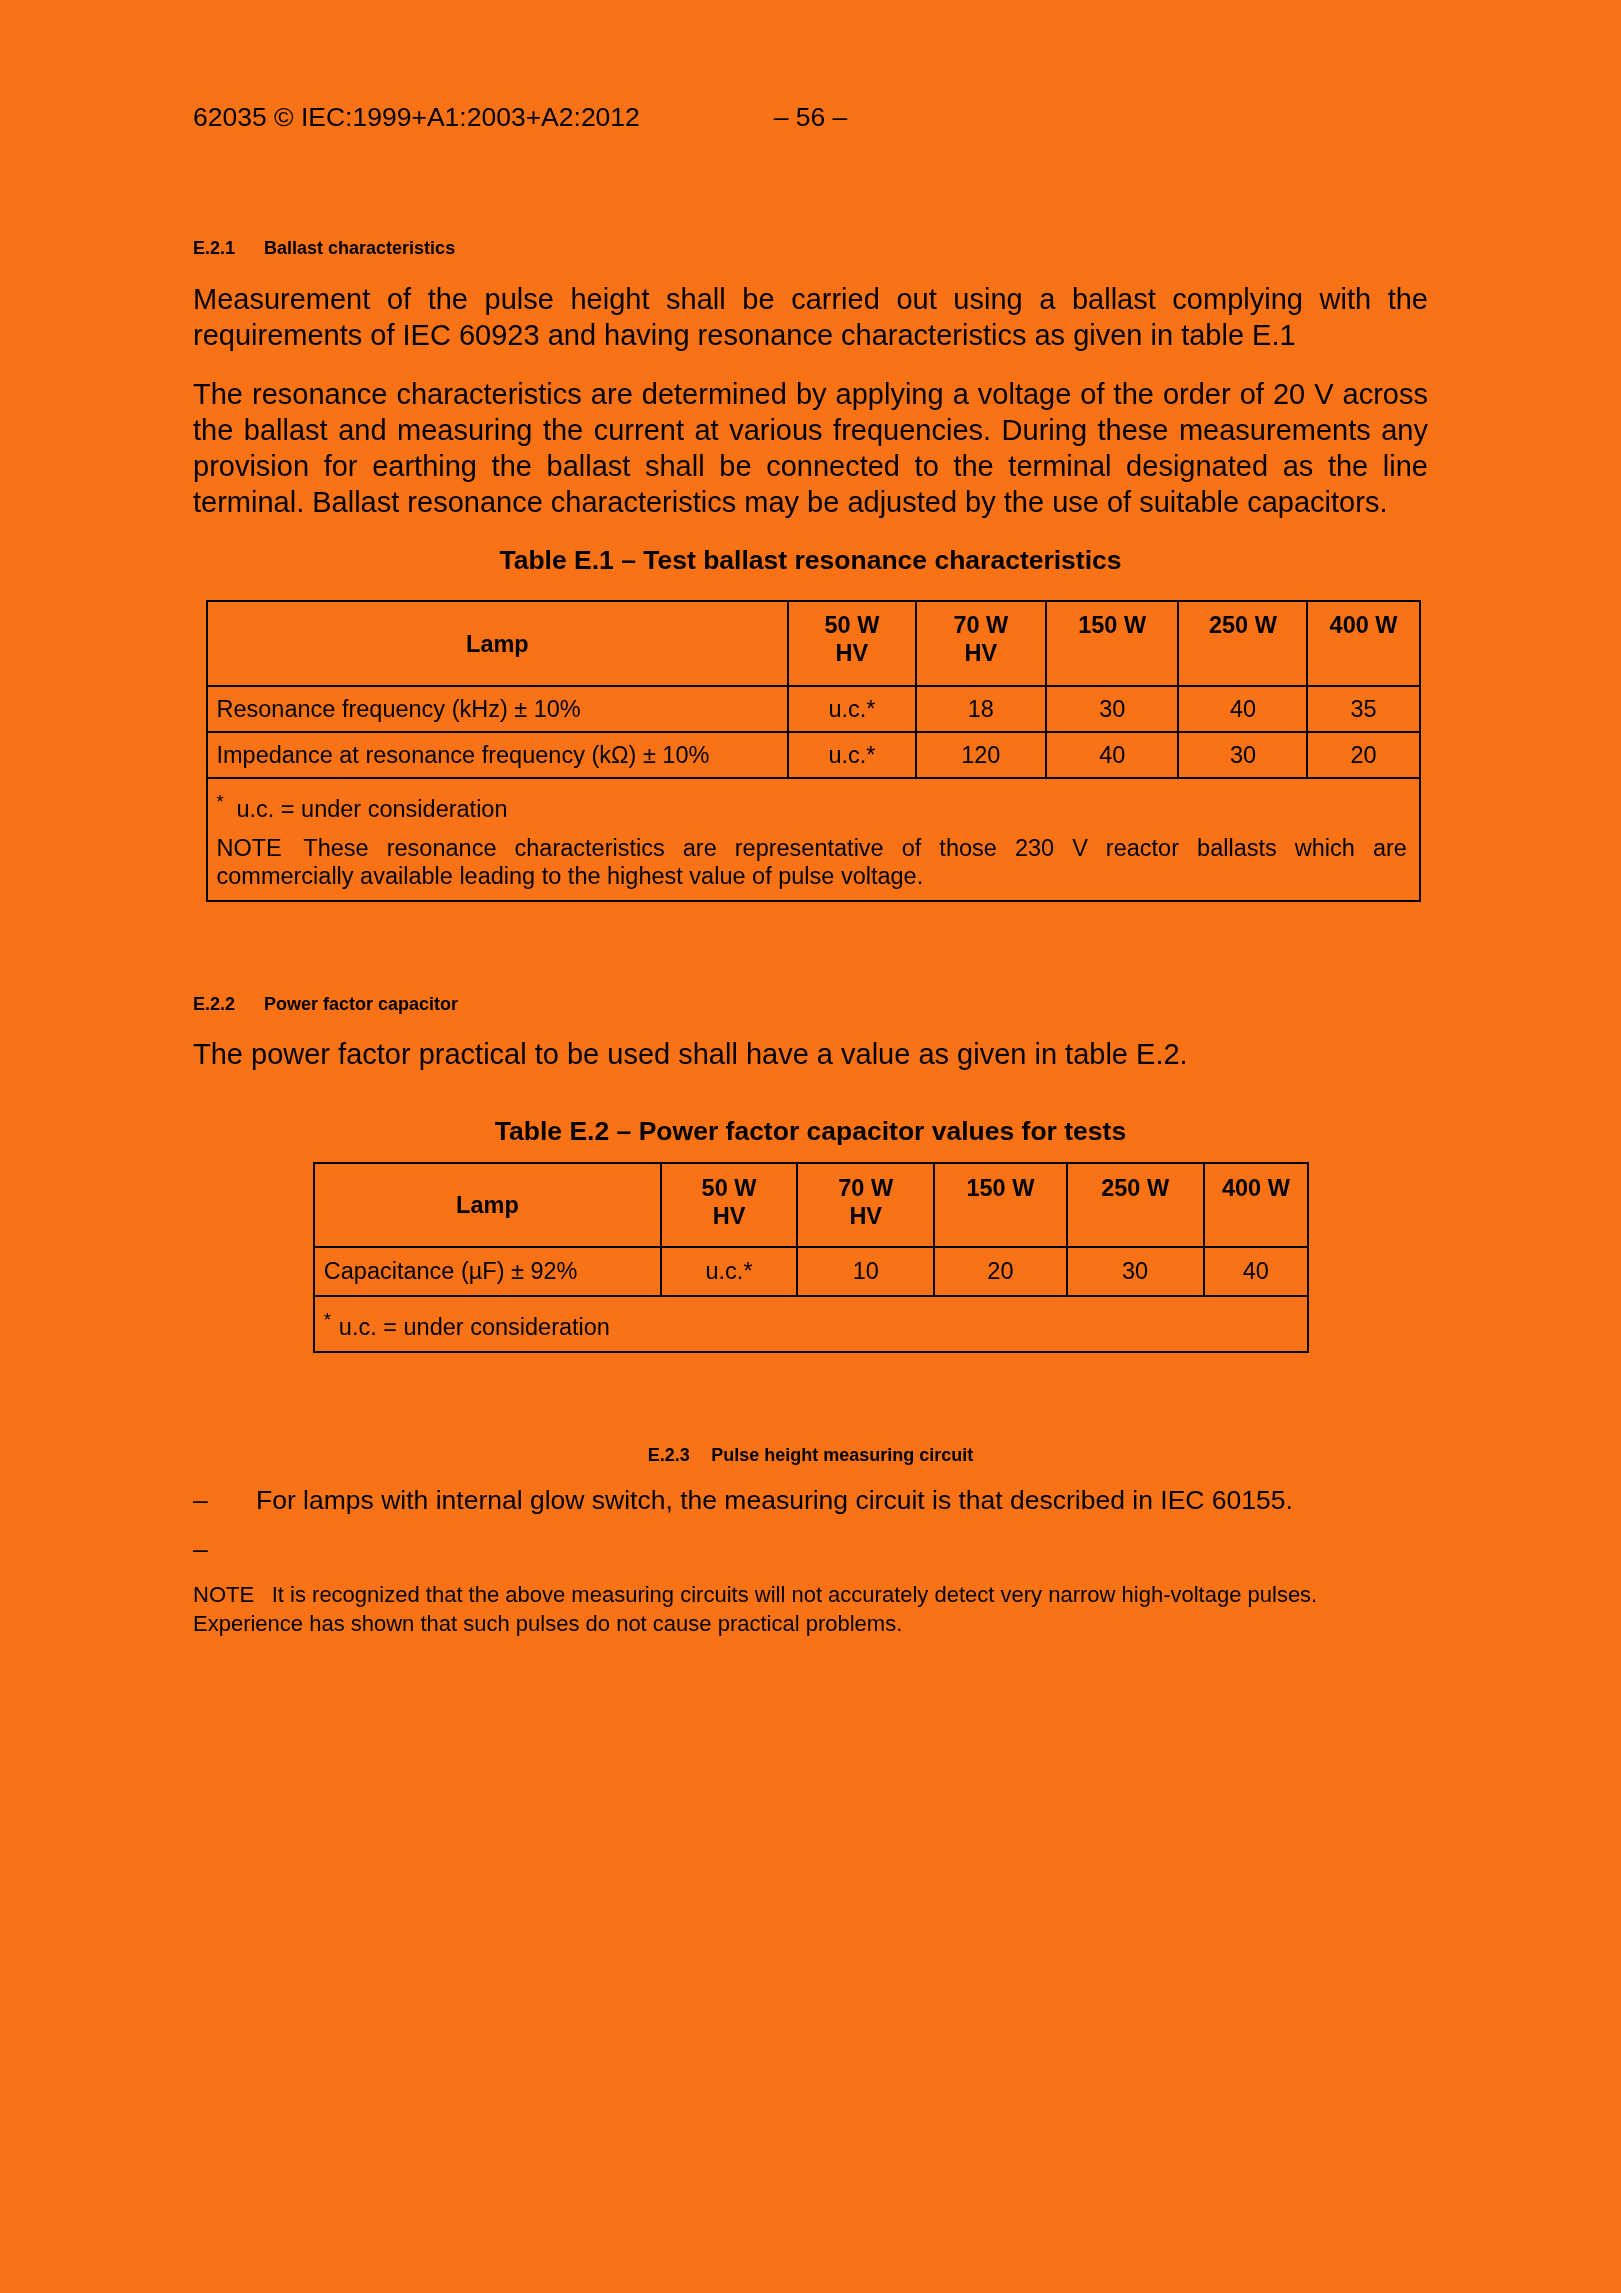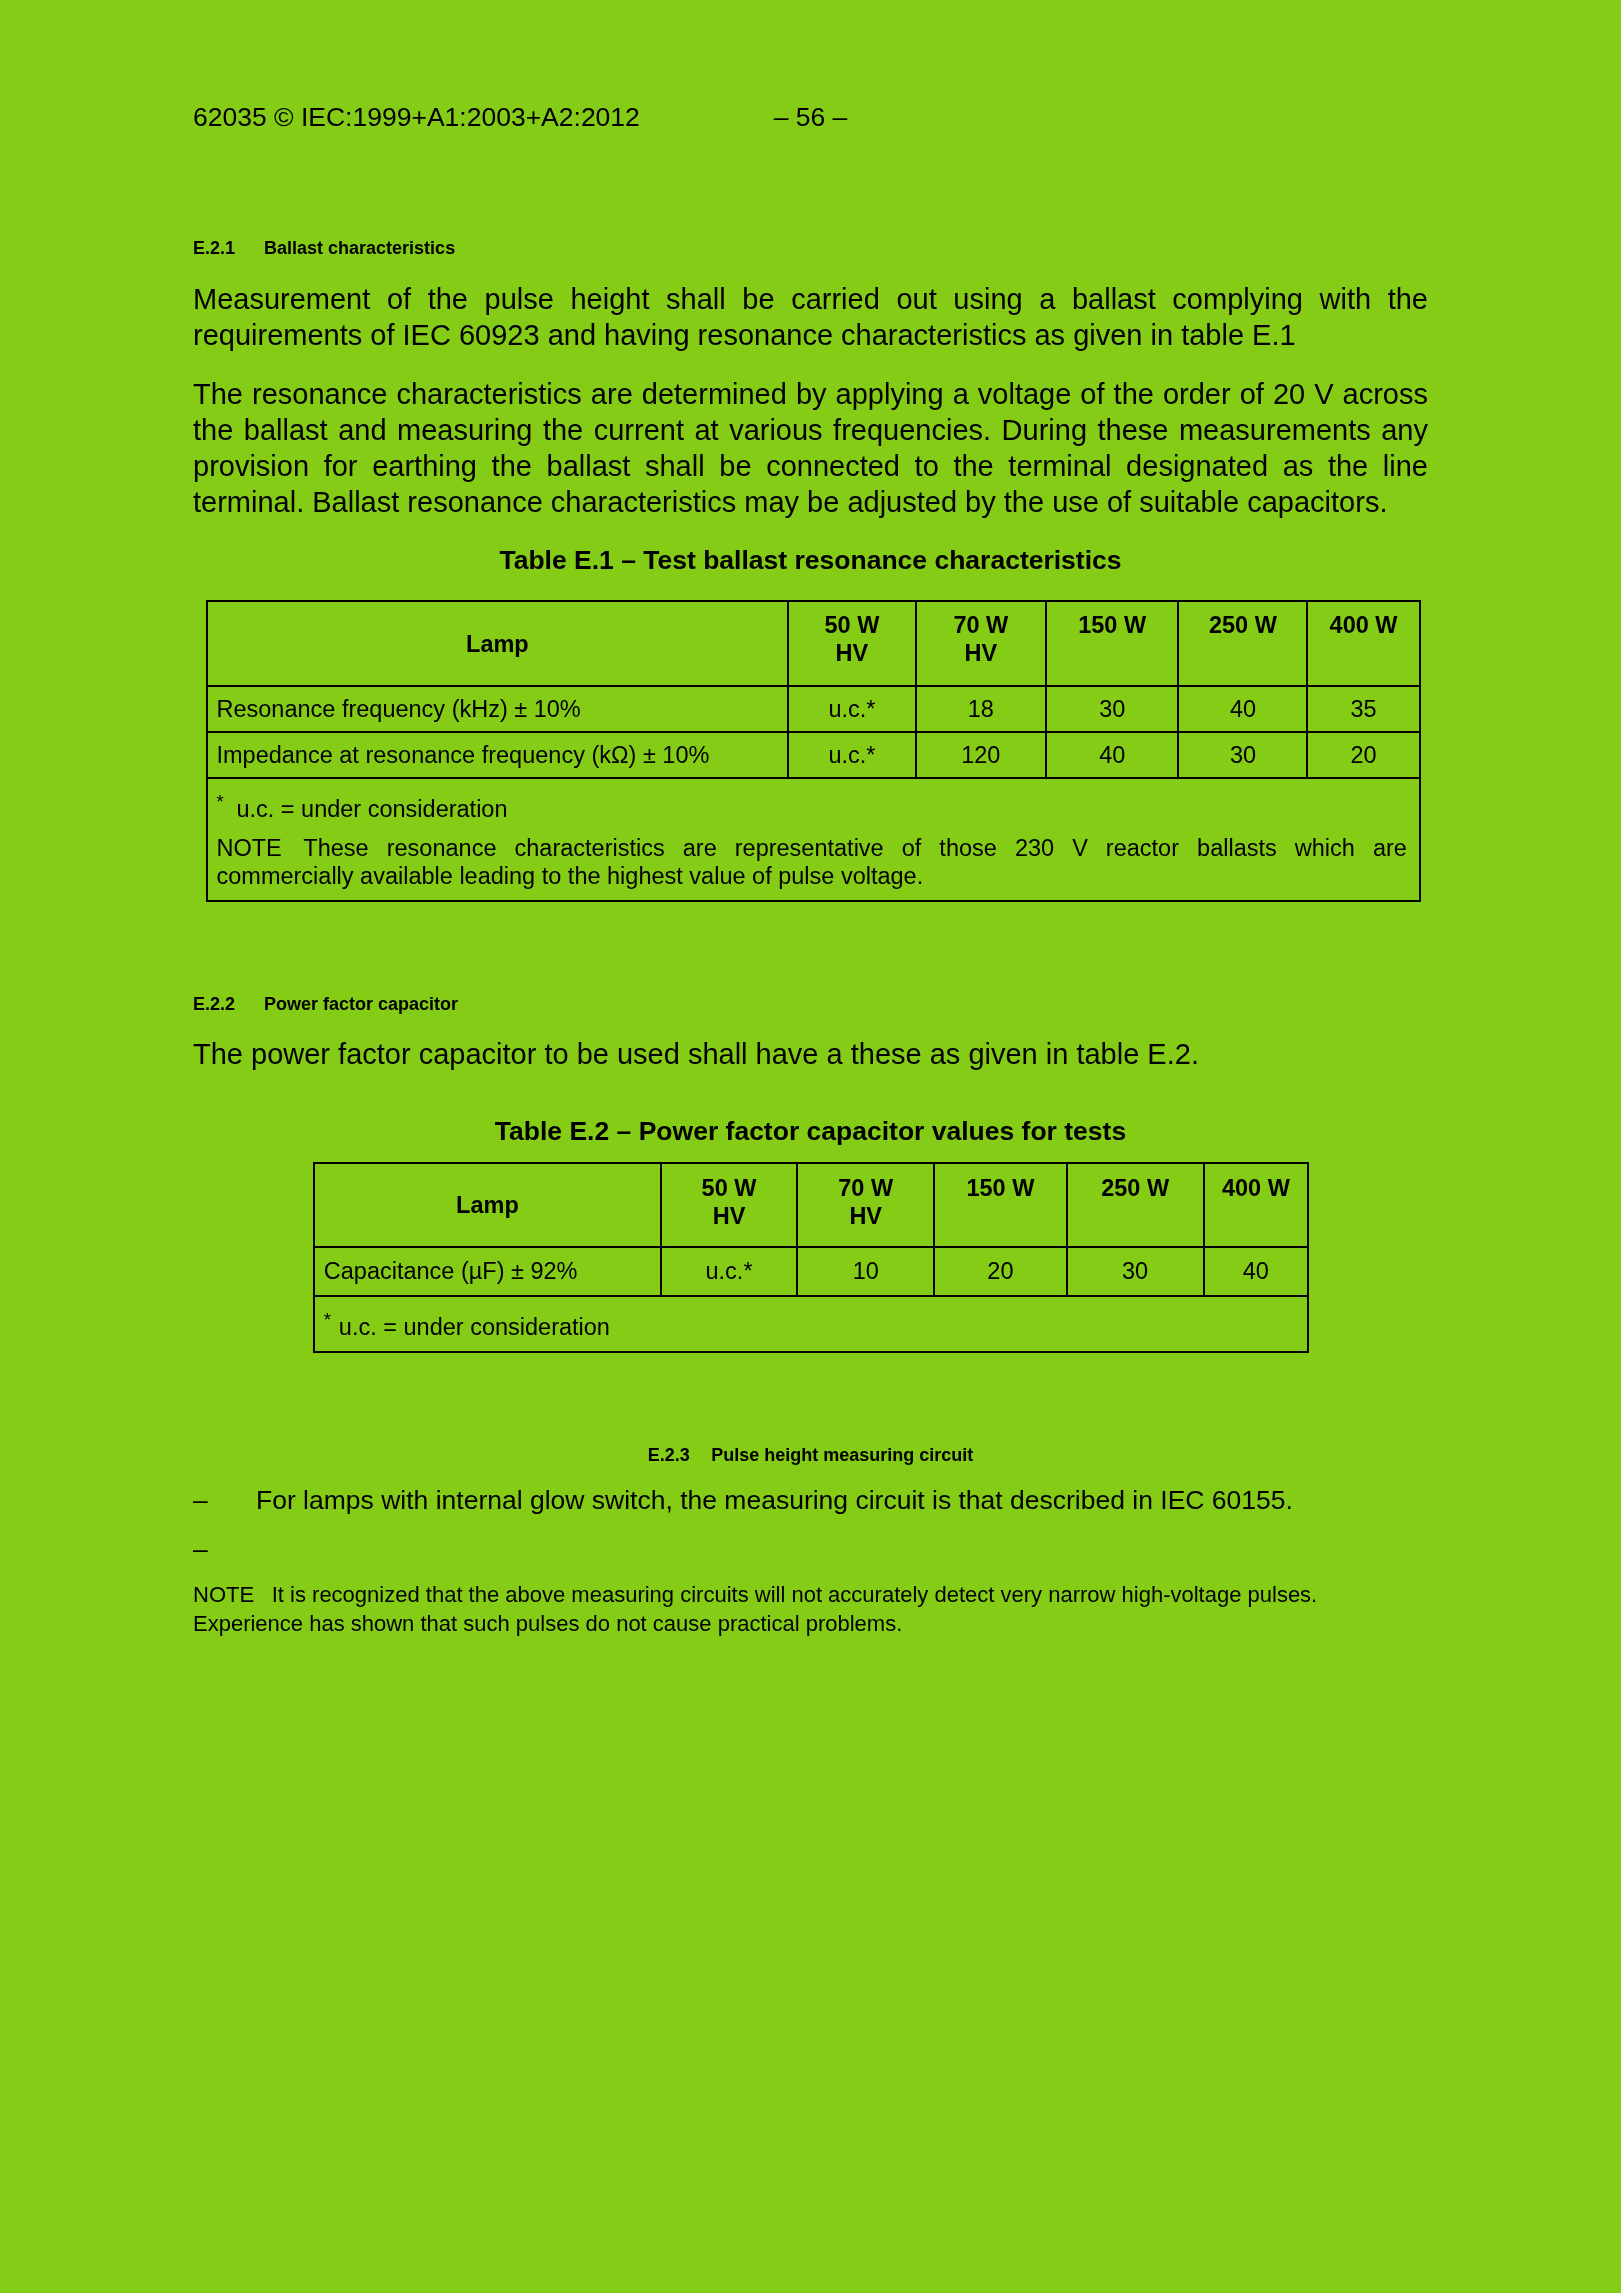--- a/index.html
+++ b/index.html
@@ -1,17 +1,17 @@
 <!DOCTYPE html>
 <html><head>
 <meta charset="utf-8">
 <style>
   html,body { margin:0; padding:0; background:#888; }
   .page {
-    width:1621px; height:2294px; background:#84cc16; color:#000;
+    width:1621px; height:2294px; background:#f97316; color:#000;
     font-family:"Liberation Sans","DejaVu Sans",sans-serif;
     box-sizing:border-box; padding:101px 193px 0 193px;
     position:relative; overflow:hidden; margin:0 auto;
   }
   .hdr { position:relative; font-size:26.5px; line-height:33px; }
   .pgnum { position:absolute; left:50%; transform:translateX(-50%); top:0; }
   .heading { font-size:18px; font-weight:bold; line-height:33px; }
   .hnum { display:inline-block; margin-right:29px; }
   .h-e21 { margin-top:98px; }
   .h-e22 { margin-top:86px; }
@@ -117,21 +117,21 @@
         <div class="tnote"><span class="note-label">NOTE</span><span>These resonance characteristics are representative of those 230 V reactor ballasts which are commercially available leading to the highest value of pulse voltage.</span></div>
       </td>
     </tr>
   </tbody>
     </table>
 
   <div class="heading h-e22">
     <span class="hnum">E.2.2</span><span>Power factor capacitor</span>
   </div>
 
-  <p class="body p3">The power factor capacitor to be used shall have a these as given in table E.2.</p>
+  <p class="body p3">The power factor practical to be used shall have a value as given in table E.2.</p>
 
   <div class="caption cap2">Table E.2 – Power factor capacitor values for tests</div>
 
   <table class="tbl tbl2">
     <tbody>
         <tr>
       <th class="col-lamp" style="width:34.5%">
             <div>Lamp</div>
             <div></div>
           </th>

